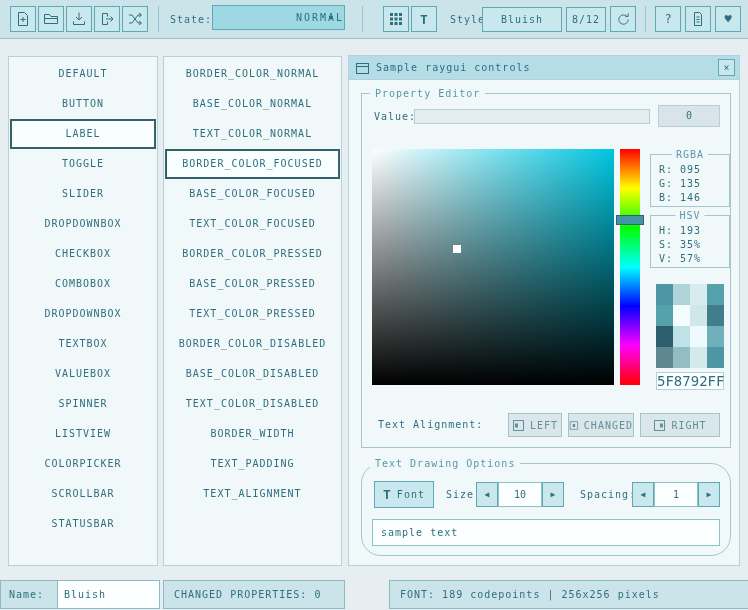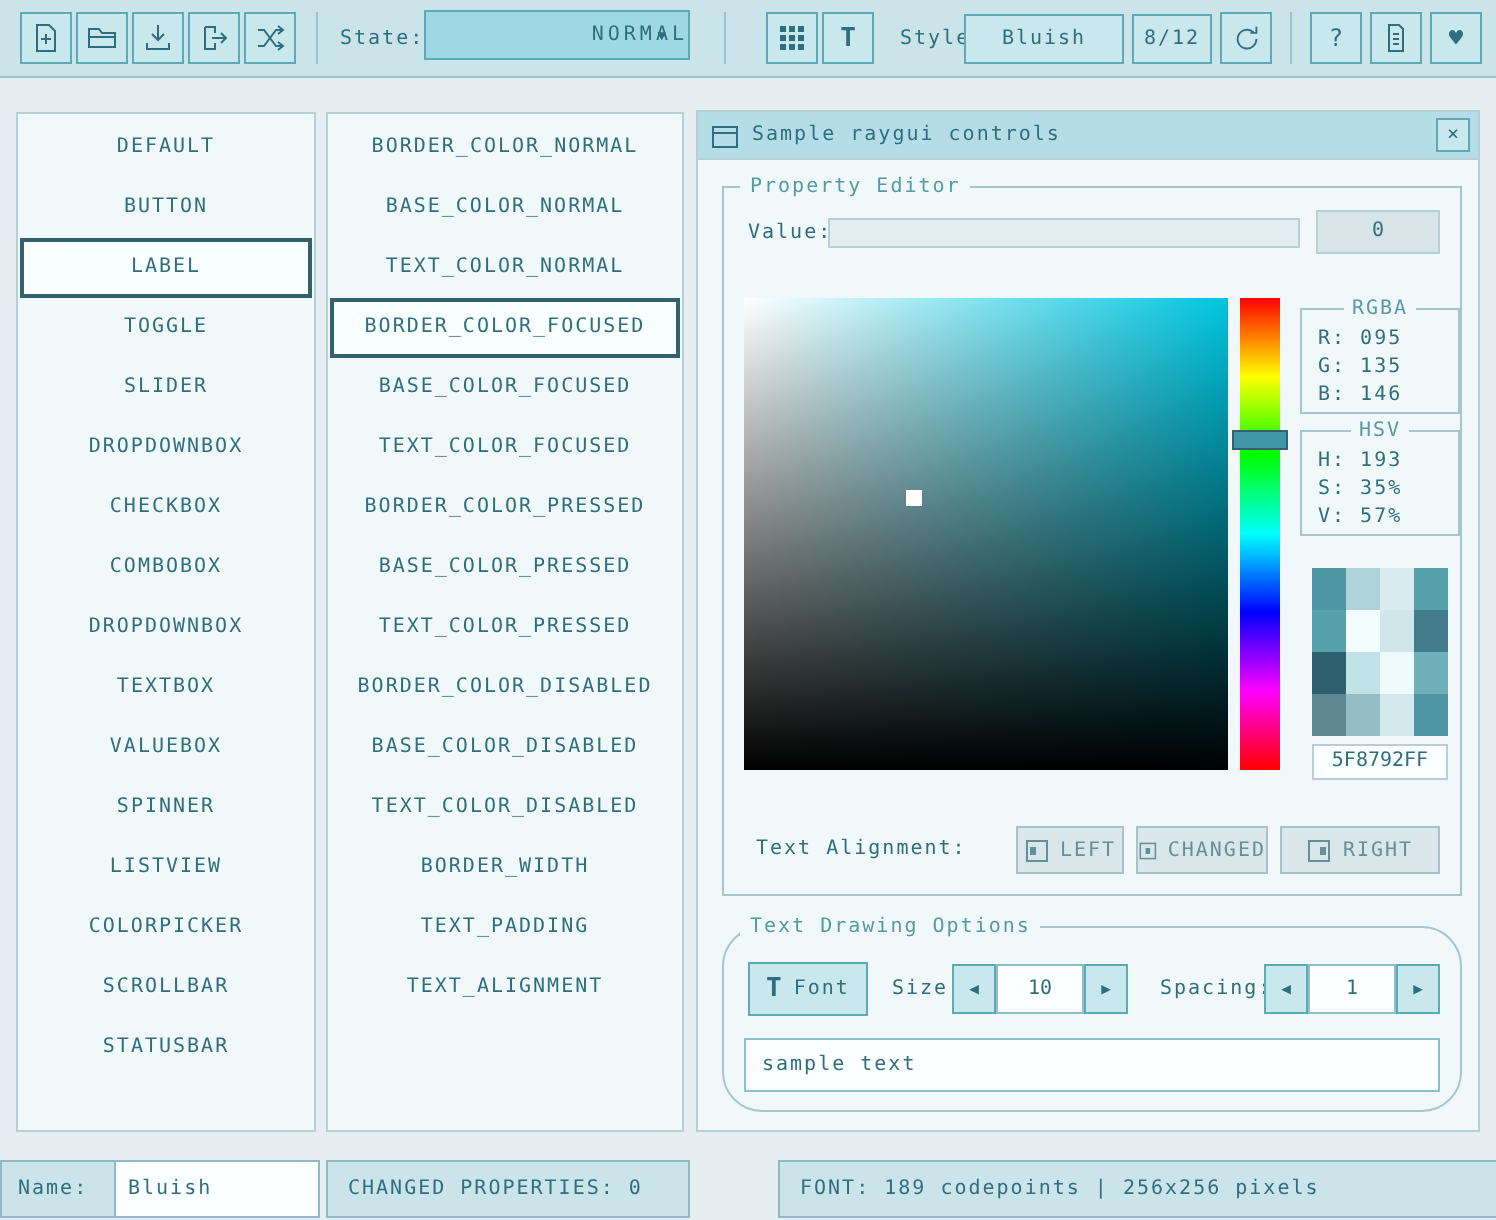--- a/index.html
+++ b/index.html
@@ -76,21 +76,21 @@
   #rgba-group { top:60px; }
   #hsv-group  { top:121px; }
   .mini-label { position:absolute; top:-7px; left:50%; transform:translateX(-50%);
     background:var(--panel-bg,#f1f8fa); padding:0 4px; color:var(--group-text,#579aa7); letter-spacing:1px; line-height:13px; }
   .mini-rows { padding:8px 0 0 8px; line-height:14px; letter-spacing:1px; }
 
   #color-grid { left:294px; top:190px; width:68px; height:84px; display:grid;
     grid-template-columns:repeat(4,1fr); grid-template-rows:repeat(4,1fr); }
   .swatch { cursor:pointer; }
   .hex-box { left:294px; top:278px; width:68px; height:18px; background:#fbffff;
-    border:1px solid var(--panel-border,#b6d0d8); text-align:center; line-height:16px; font-size:10px; cursor:text; }
+    border:1px solid var(--panel-border,#b6d0d8); text-align:center; line-height:16px; font-size:14px; cursor:text; }
 
   .align-label { left:16px; top:319px; height:24px; line-height:24px; letter-spacing:1px; }
   .align-btn { top:319px; height:24px; background:var(--muted-btn-bg,#d9e6ea);
     border:1px solid var(--muted-btn-border,#a9c2ca); color:var(--muted-text,#63909b);
     display:flex; align-items:center; justify-content:center; gap:5px; letter-spacing:1px; cursor:pointer; }
   #align-left   { left:146px; width:54px; }
   #align-center { left:206px; width:66px; }
   #align-right  { left:278px; width:80px; }
 
   

